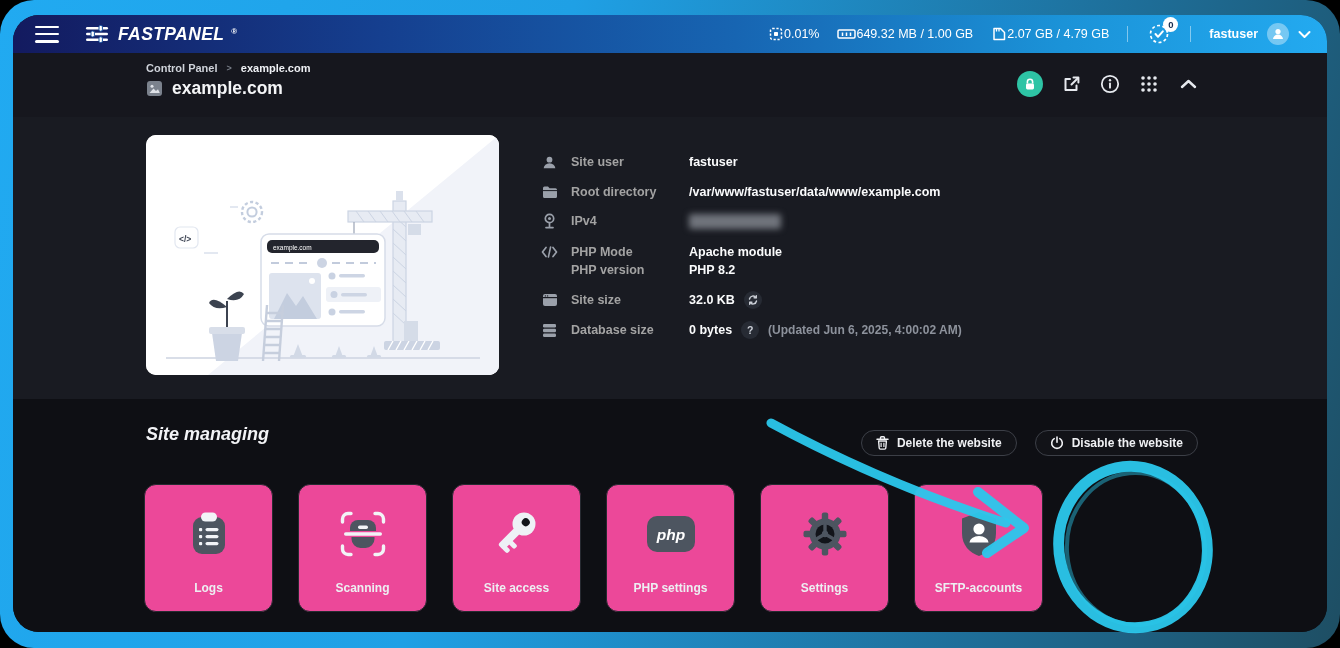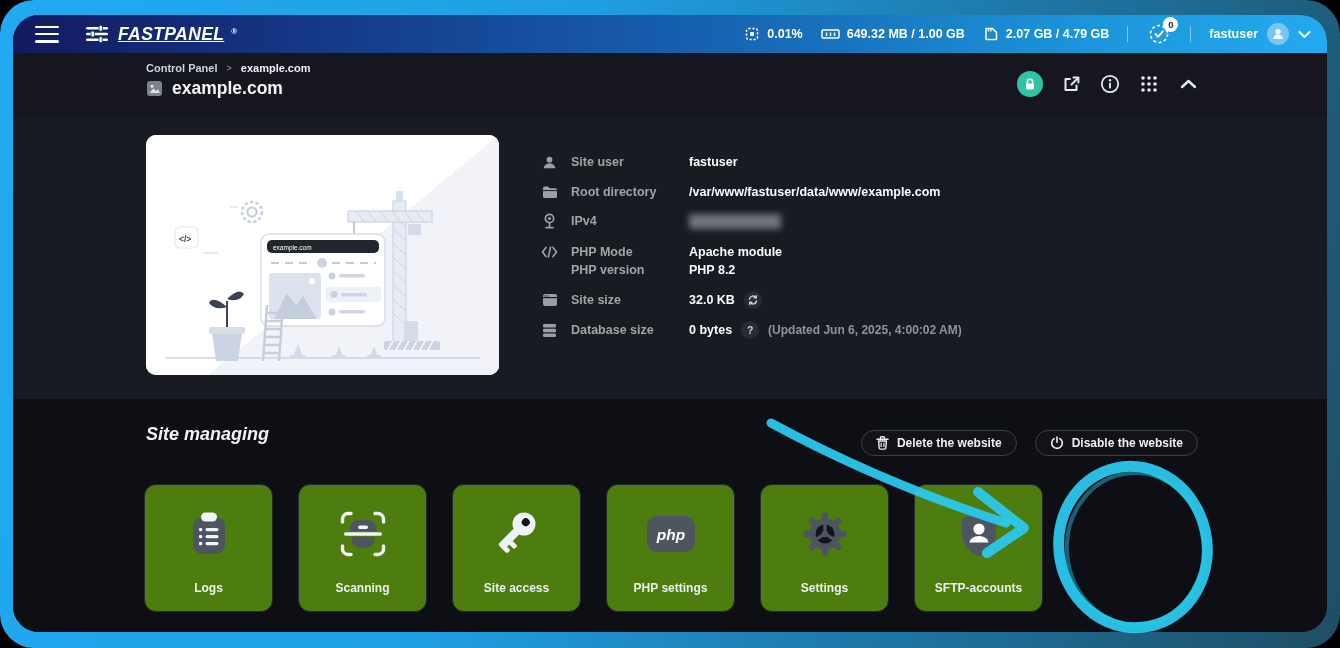--- a/index.html
+++ b/index.html
@@ -12,24 +12,24 @@
             border-radius:26px; overflow:hidden; background:#101117; }
 
   
   .topbar { position:absolute; top:0; left:0; right:0; height:38px;
             background:linear-gradient(90deg,#131a5f 0%,#153f8f 28%,#1765b2 55%,#1b93d8 80%,#23aaf0 100%);
             display:flex; align-items:center; padding:0 16px; }
   .burger { width:24px; height:17px; display:flex; flex-direction:column; justify-content:space-between; cursor:pointer; margin-left:6px;}
   .burger i { display:block; height:2.6px; background:#fff; border-radius:2px; }
   .logo { display:flex; align-items:baseline; gap:7px; margin-left:26px; }
   .logo svg { align-self:center; }
-  .logo-text { font-style:italic; font-weight:bold; font-size:17.5px; color:#fff; letter-spacing:.4px;text-decoration:underline; }
+  .logo-text { font-style:italic; font-weight:bold; font-size:17.5px; color:#fff; letter-spacing:.4px; }
   .logo-reg { font-size:8px; color:#fff; font-weight:bold; position:relative; top:-6px; }
   .tb-right { margin-left:auto; display:flex; align-items:center; gap:18px; }
-  .stat { display:flex; align-items:center; gap:7px; color:#fff; font-size:12.5px; font-weight:bold; white-space:nowrap; }
+  .stat { display:flex; align-items:center; color:#fff; font-size:12.5px; font-weight:normal; white-space:nowrap; }
   .tb-div { width:1px; height:16px; background:rgba(255,255,255,.45); }
   .clockwrap { position:relative; width:26px; height:26px; display:flex; align-items:center; justify-content:center; cursor:pointer; }
   .clockbadge { position:absolute; top:-4px; right:-6px; width:15px; height:15px; border-radius:50%;
                 background:#fff; color:#152b4e; font-size:9.5px; font-weight:bold;
                 display:flex; align-items:center; justify-content:center; }
   .userwrap { display:flex; align-items:center; gap:9px; cursor:pointer; }
   .username { color:#fff; font-size:12.5px; font-weight:bold; }
   .avatar { width:22px; height:22px; border-radius:50%; background:rgba(255,255,255,.38);
             display:flex; align-items:center; justify-content:center; }
 
@@ -61,21 +61,21 @@
   .rnote { color:#8d929c; font-size:12px; font-weight:bold; margin-left:9px; white-space:nowrap; }
 
   
   .manage { position:absolute; top:384px; left:0; right:0; bottom:0; background:#0e0f14; }
   .m-title { position:absolute; left:133px; top:25px; font-size:18px; font-weight:bold; color:#f2f3f6;font-style:italic; }
   .m-actions { position:absolute; right:129px; top:31px; display:flex; gap:18px; }
   .pillbtn { height:26px; border-radius:14px; border:1px solid #3c3f47; background:rgba(255,255,255,.02);
              display:inline-flex; align-items:center; gap:8px; padding:0 14px; cursor:pointer; }
   .pillbtn span { font-size:12px; font-weight:bold; color:#f0f1f4; white-space:nowrap; }
   .cards { position:absolute; left:131px; top:85px; display:flex; gap:25px; }
-  .card { width:129px; height:128px; border:1px solid #272a31; border-radius:12px; background:#4d7c0f;
+  .card { width:129px; height:128px; border:1px solid #272a31; border-radius:12px; background:#ec4899;
           position:relative; cursor:pointer; }
   .card-icon { position:absolute; top:24px; left:50%; transform:translateX(-50%); }
   .card-label { position:absolute; bottom:16px; left:0; right:0; text-align:center;
                 font-size:12px; font-weight:bold; color:#edeff2; white-space:nowrap; }
 
   
   .anno { position:absolute; inset:0; pointer-events:none; z-index:50; }
 </style>
 </head>
 <body>

